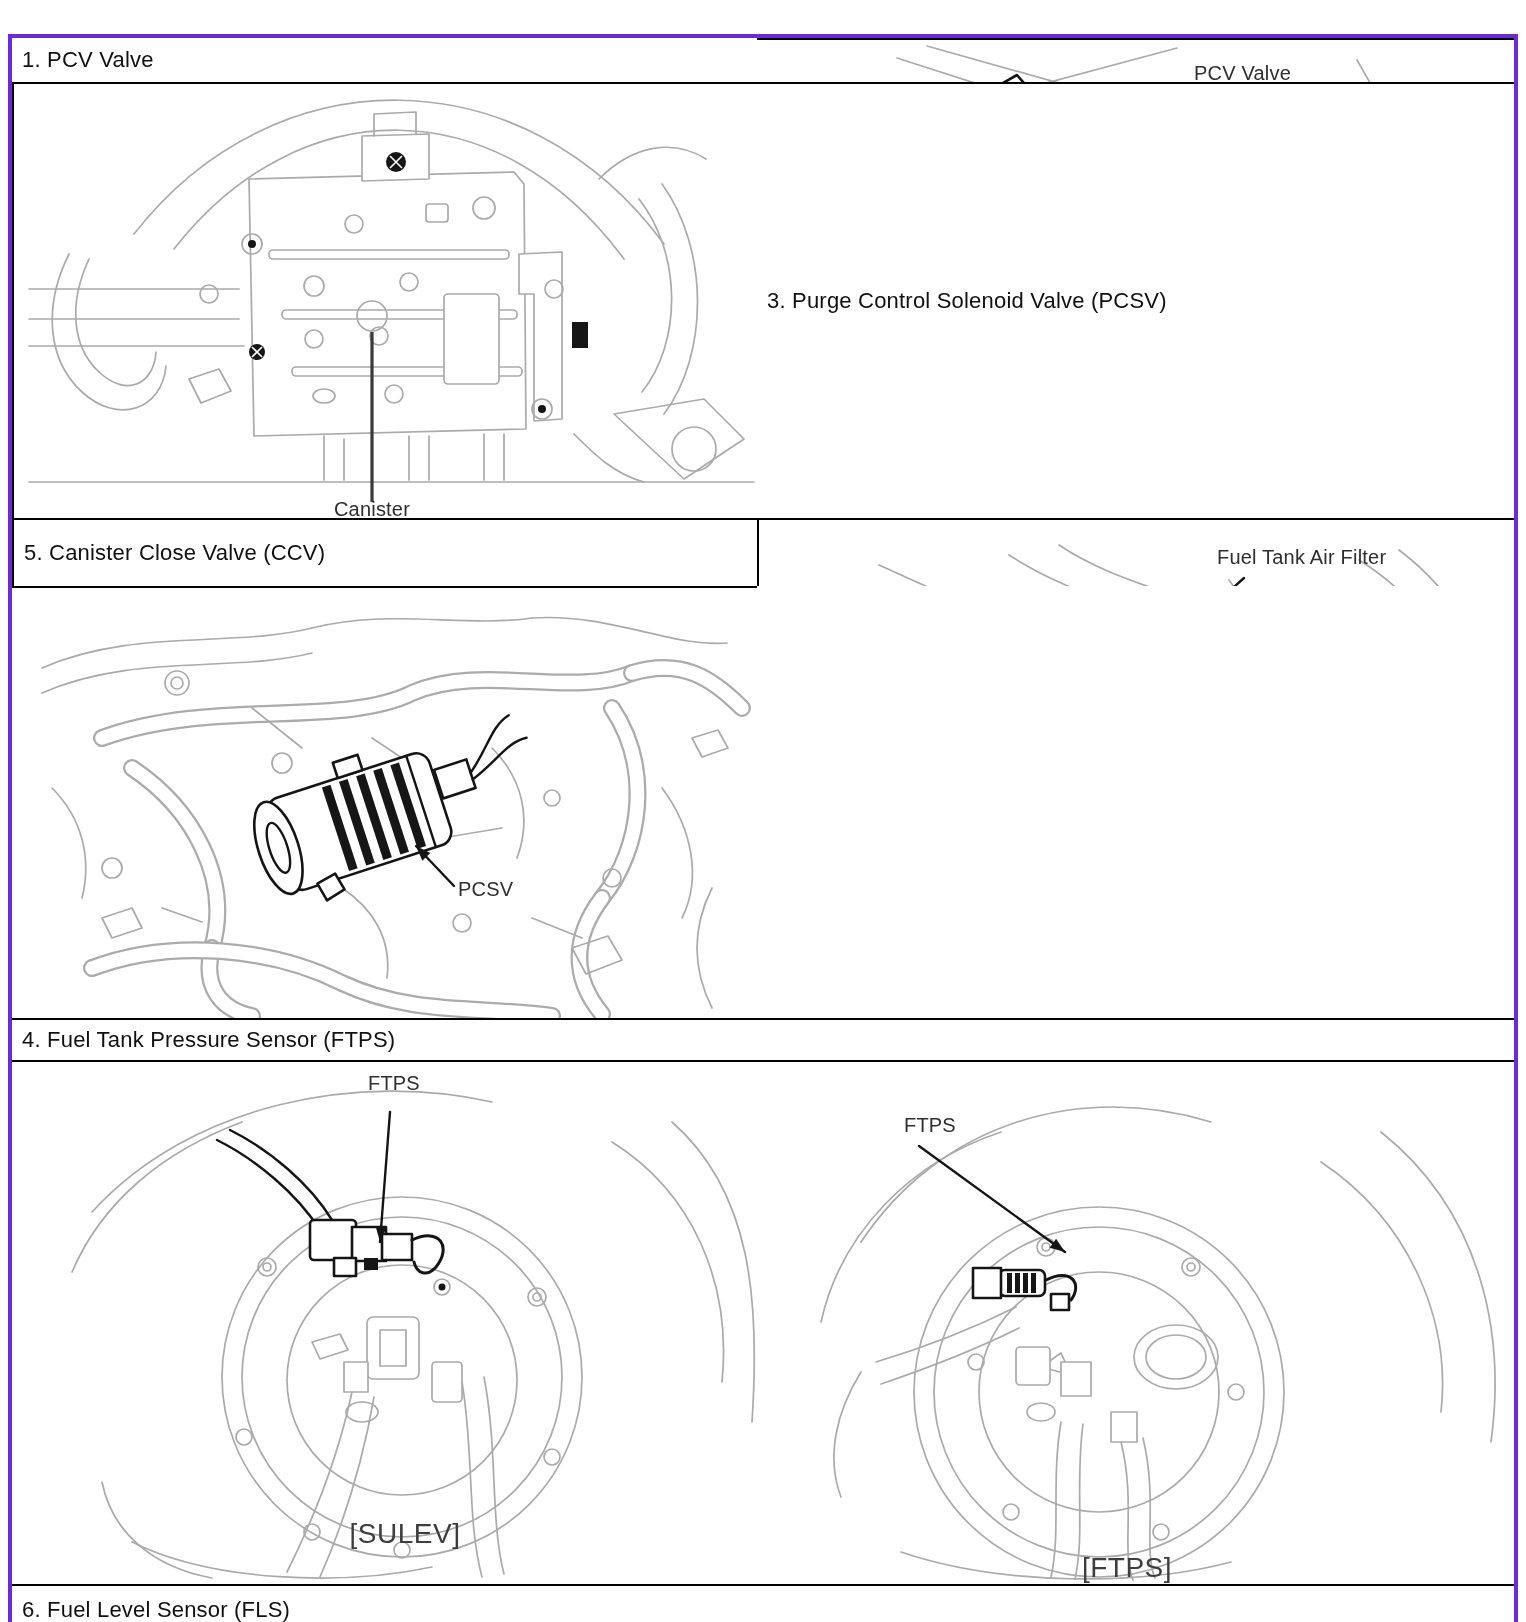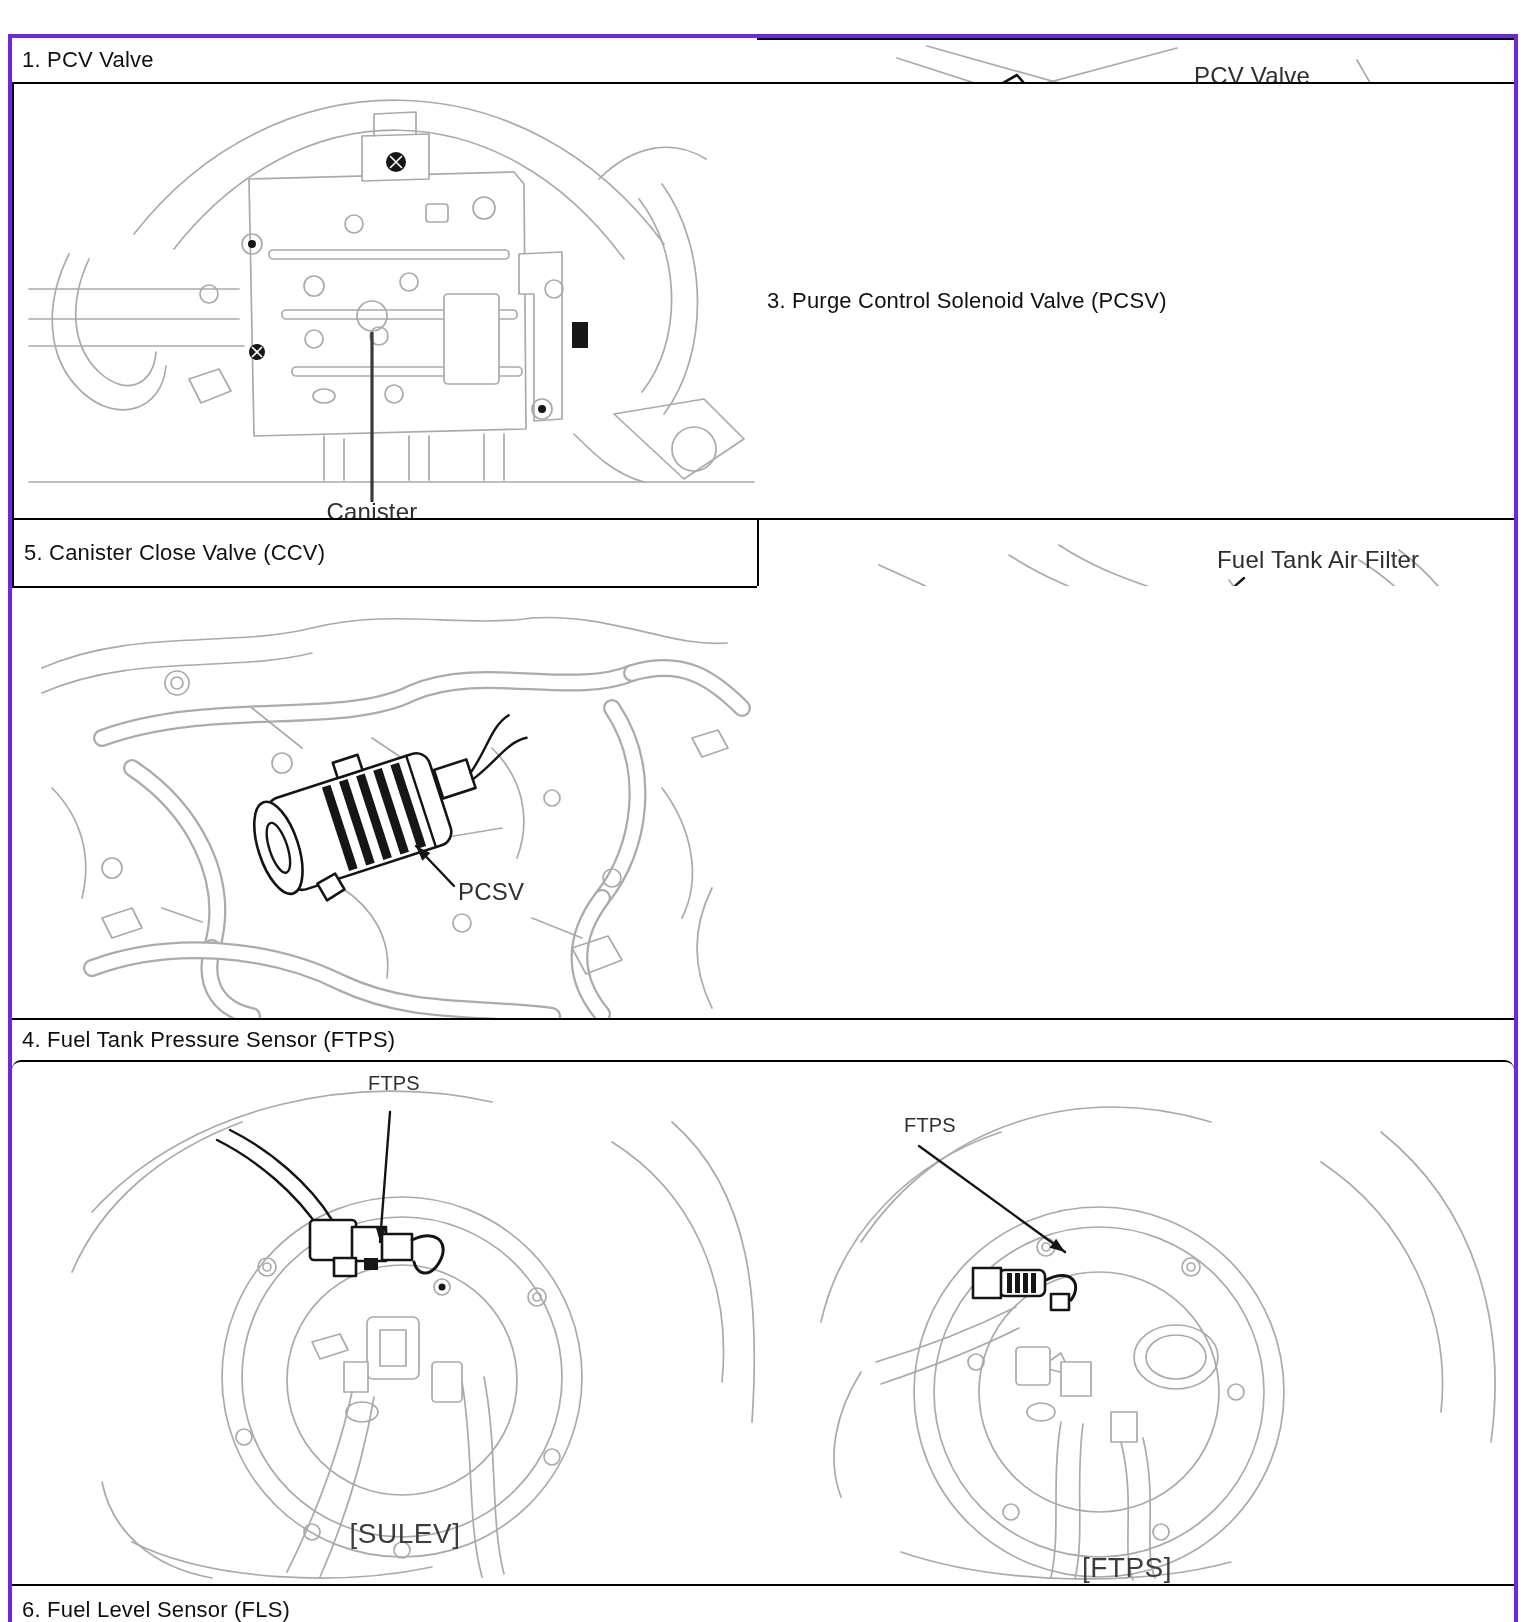--- a/index.html
+++ b/index.html
@@ -13,24 +13,24 @@
     margin-top:24px;
   }
   .cell{box-sizing:border-box;position:relative;background:#fff;}
   .bt{border-top:2px solid #000;}
   .bl{border-left:2px solid #000;}
   .span2{grid-column:1/3;}
   .hdr{display:flex;flex-direction:column;justify-content:center;padding:2px 10px;
        font-size:22px;color:#101010;line-height:30px;letter-spacing:0.2px;}
   .fig{overflow:hidden;}
   .fig svg{display:block;}
-  .callout{position:absolute;font-size:24px;color:#2e2e2e;white-space:nowrap;letter-spacing:0.2px;}
+  .callout{position:absolute;font-size:20px;color:#2e2e2e;white-space:nowrap;letter-spacing:0.2px;}
   .caption{position:absolute;font-size:28px;color:#3d3d3d;white-space:nowrap;transform:translateX(-50%);letter-spacing:0.5px;}
   .half{position:relative;flex:0 0 749px;height:524px;}
-  .row6{display:flex;border-radius:9px;}
+  .row6{display:flex;}
 
   
   .s1{stroke:#aaaaaa;stroke-width:1.7;fill:none;stroke-linecap:round;stroke-linejoin:round;}
   .s1l{stroke:#bdbdbd;stroke-width:1.4;fill:none;stroke-linecap:round;stroke-linejoin:round;}
   .s1f{stroke:#aaaaaa;stroke-width:1.7;fill:#ffffff;stroke-linejoin:round;}
   .tubeO{stroke:#ababab;stroke-width:18;fill:none;stroke-linecap:round;}
   .tubeI{stroke:#ffffff;stroke-width:13.5;fill:none;stroke-linecap:round;}
   .d2{stroke:#141414;stroke-width:2.4;fill:none;stroke-linecap:round;stroke-linejoin:round;}
   .d3{stroke:#141414;stroke-width:3;fill:none;stroke-linecap:round;stroke-linejoin:round;}
   .dwf{fill:#ffffff;stroke:#141414;stroke-width:2.6;stroke-linejoin:round;}

